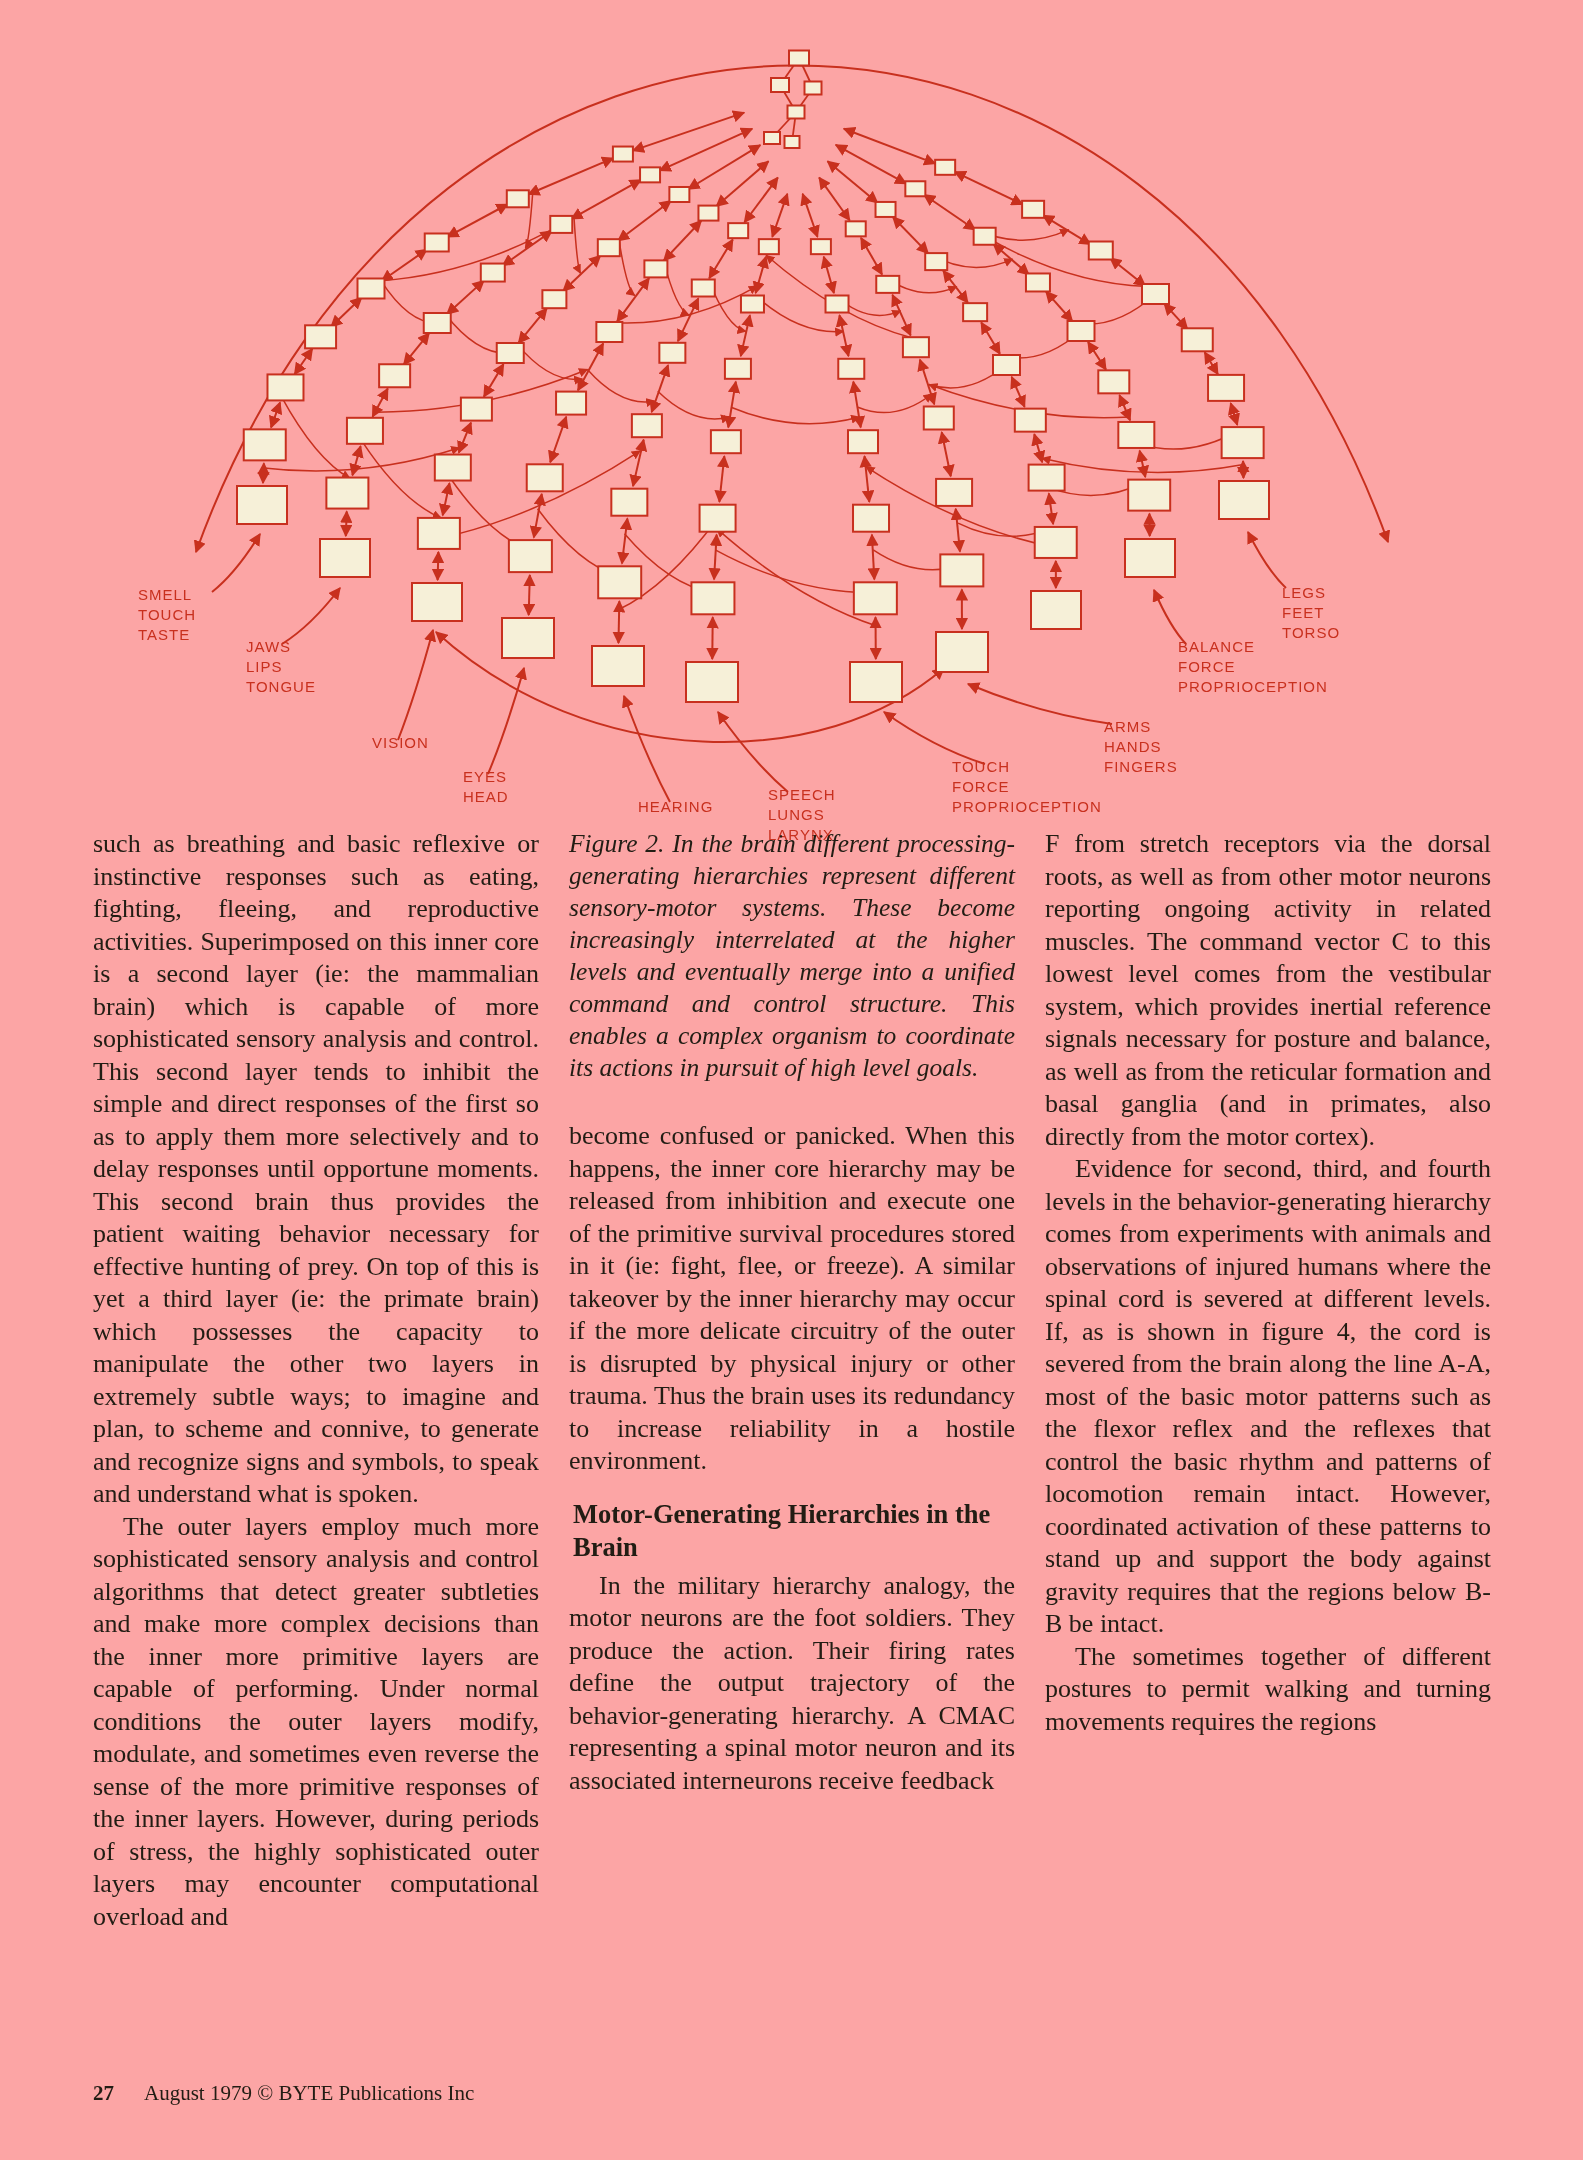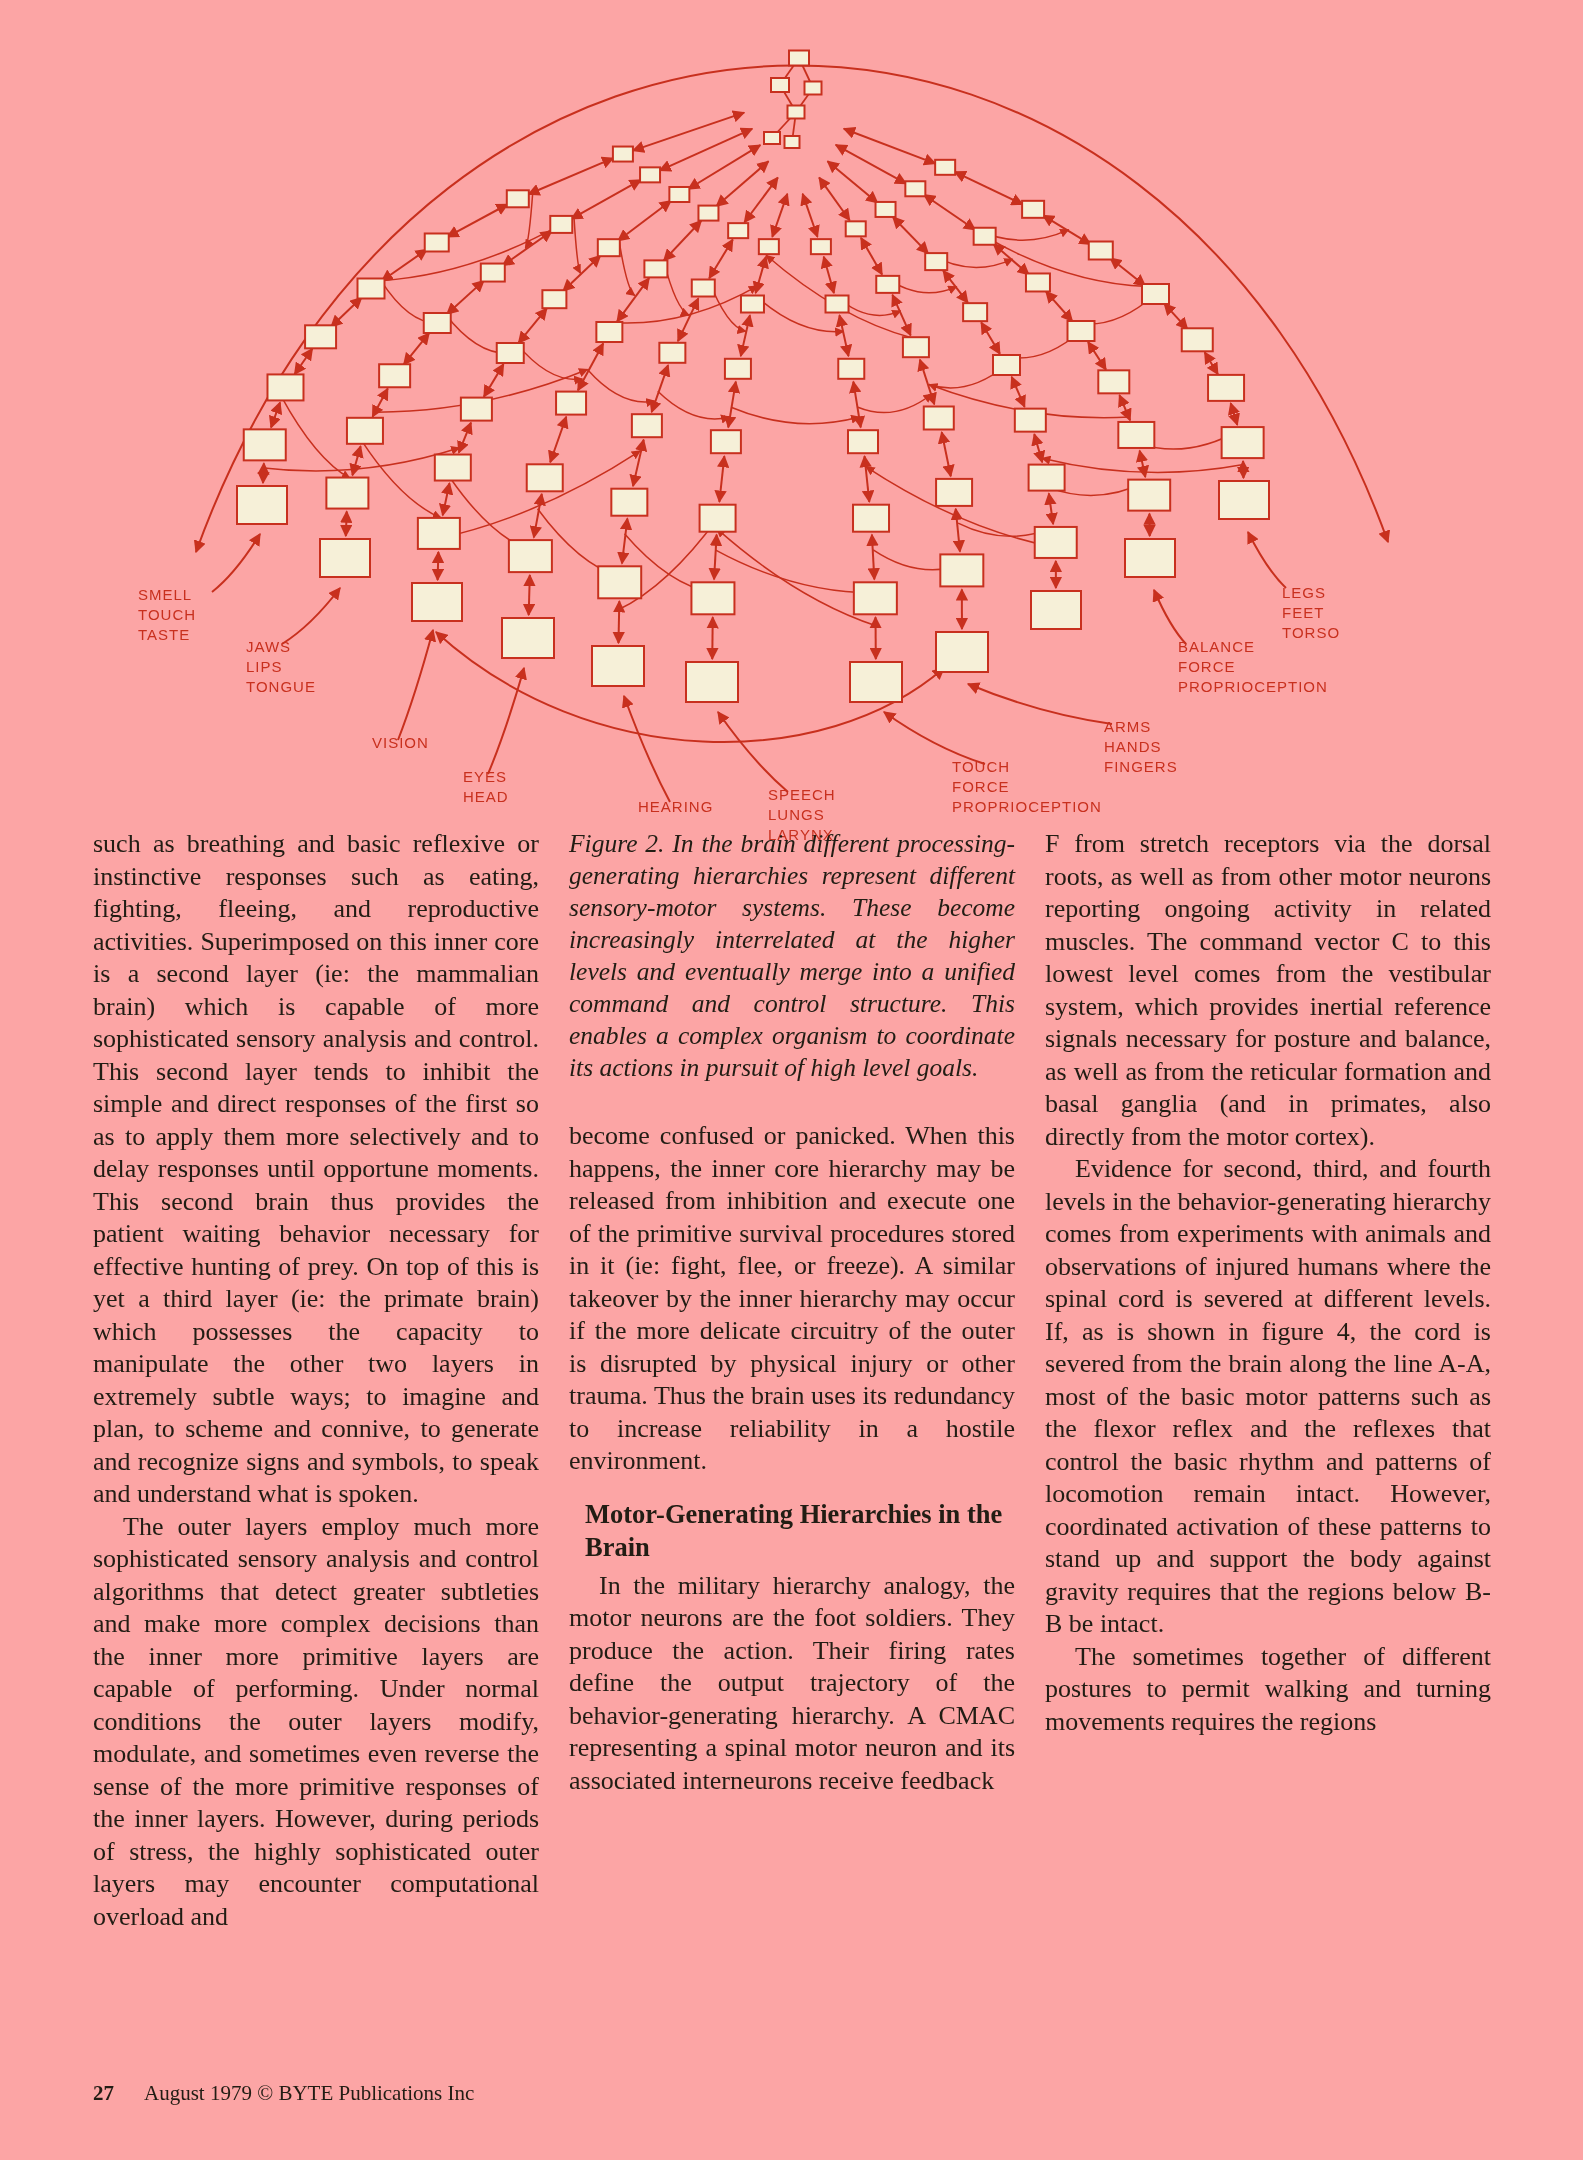--- a/index.html
+++ b/index.html
@@ -23,21 +23,21 @@
     font-size:26px;line-height:32.5px;
     text-align:justify;margin:0;
   }
   .ind{text-indent:30px;}
   .caption{
     font-size:25.5px;line-height:32px;font-style:italic;
     text-align:justify;margin:0 0 36px 0;
   }
   .heading{
     font-size:26.5px;line-height:33px;font-weight:bold;
-    margin:20px 0 6px 16px;
+    margin:20px 0 6px 4px;
   }
   .footer{
     position:absolute;left:93px;bottom:54px;
     font-size:21px;color:#221d14;
   }
   .pageno{font-weight:bold;margin-right:30px;}
 </style>
 </head>
 <body>
 

